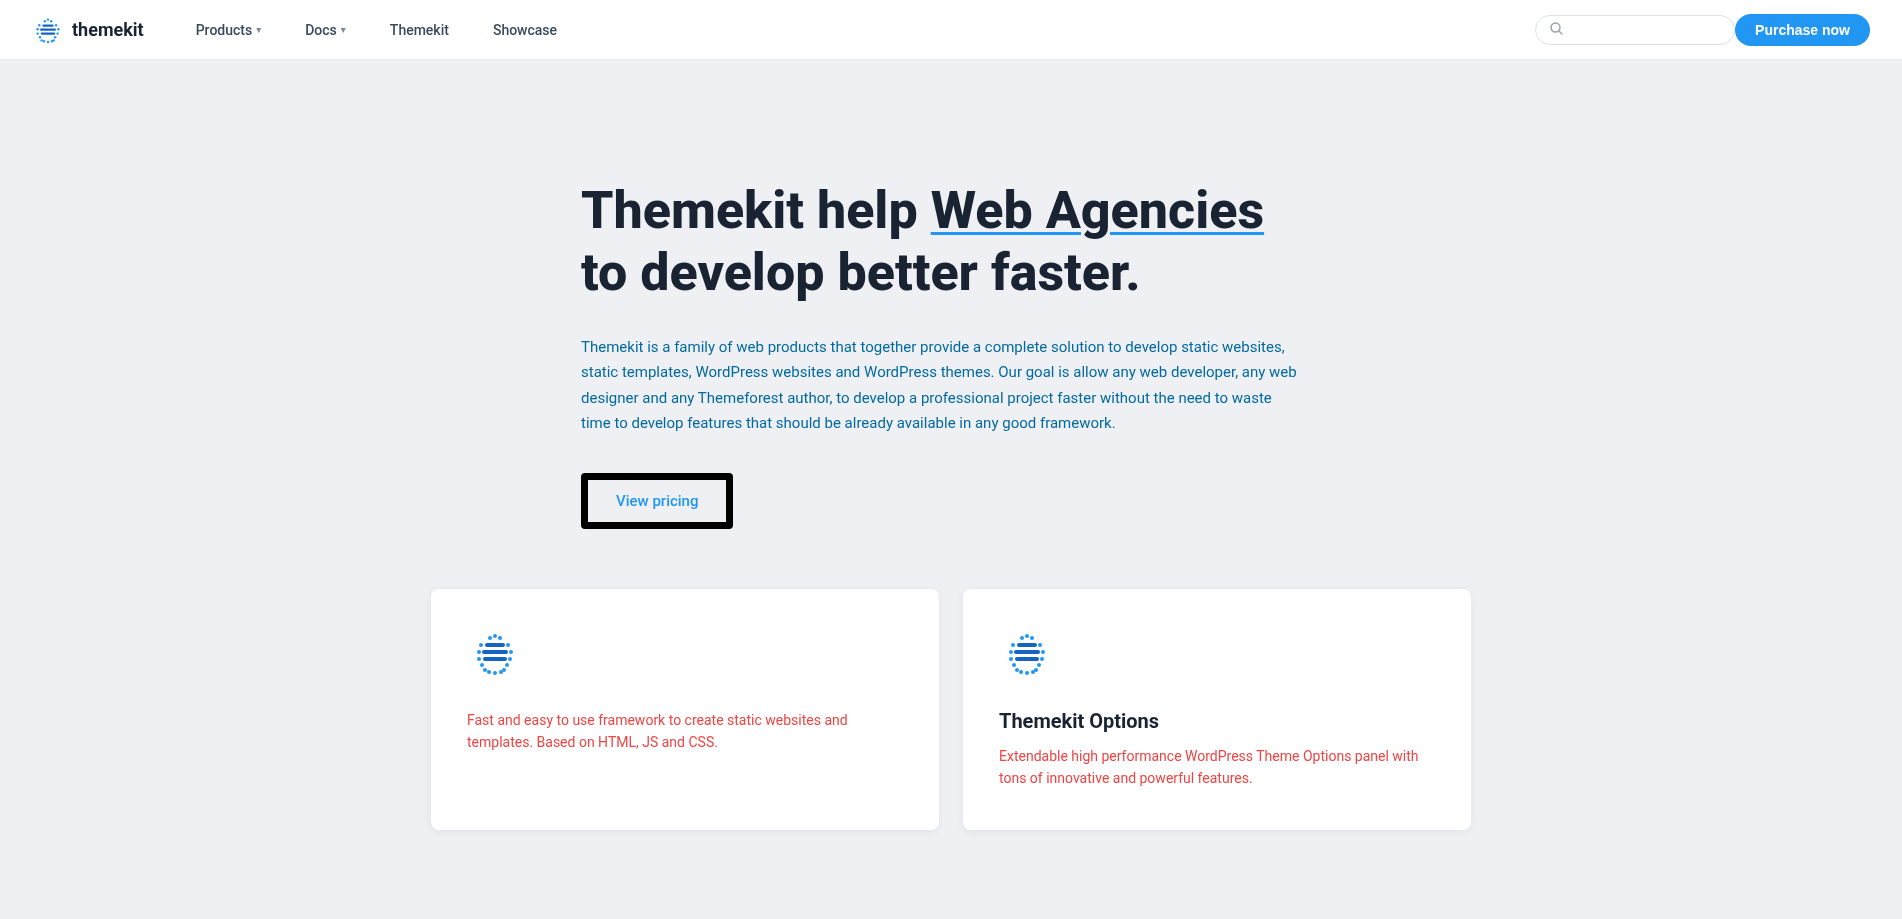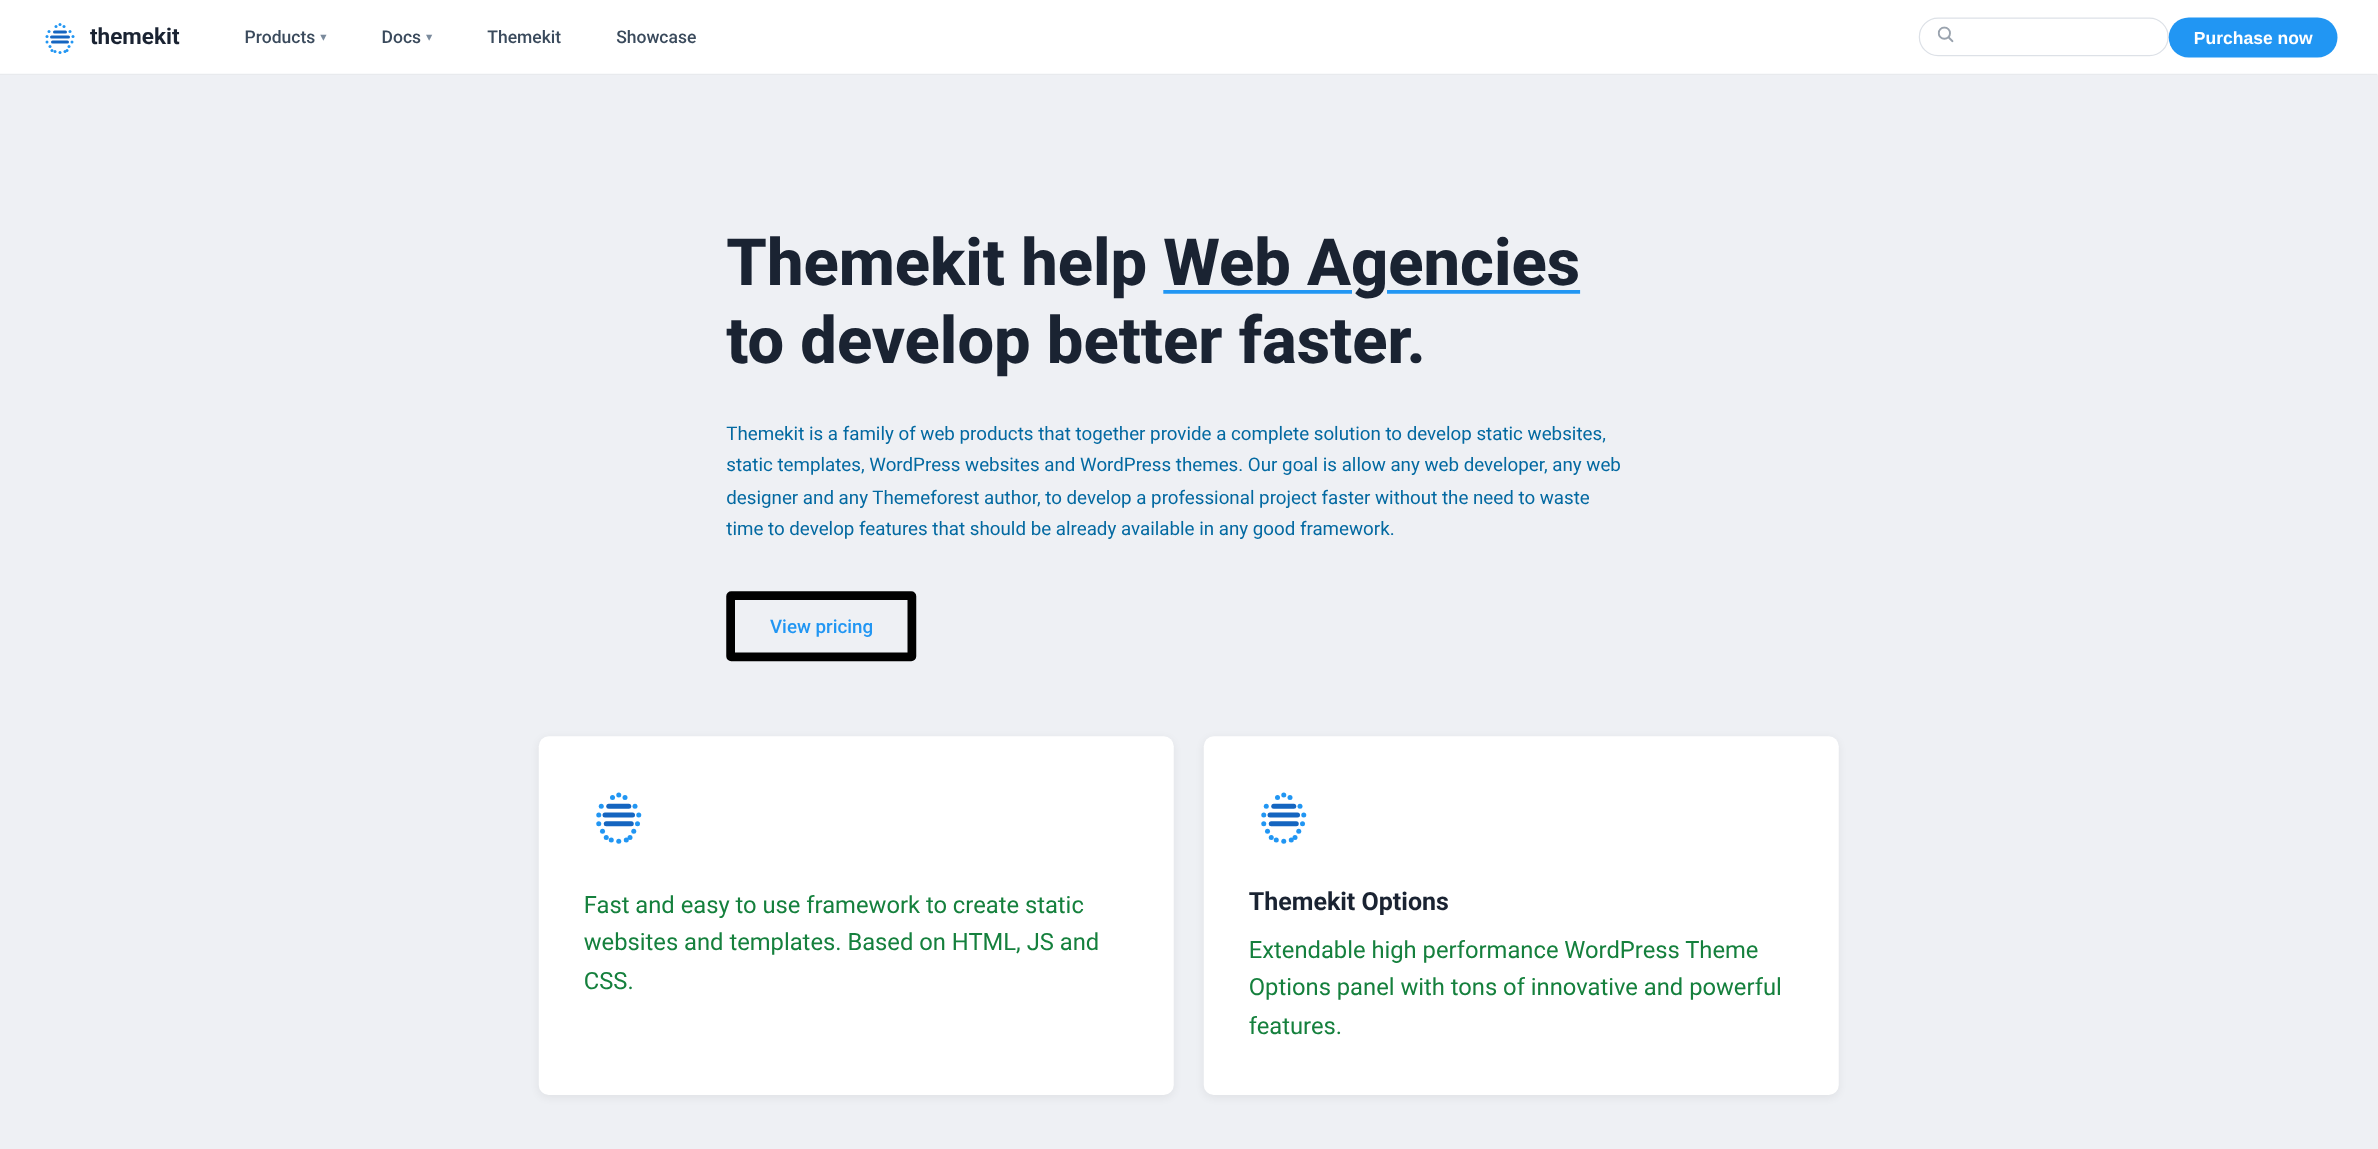--- a/index.html
+++ b/index.html
@@ -161,22 +161,22 @@
       height: 56px;
       margin-bottom: 24px;
     }
     .card-title {
       font-size: 20px;
       font-weight: 700;
       color: #1a2332;
       margin-bottom: 12px;
     }
     .card-desc {
-      font-size: 19px;
-      color: #15803d;
+      font-size: 14px;
+      color: #ef4444;
       line-height: 1.6;
     }
   </style>
 </head>
 <body>
 
 <nav>
   <a class="nav-logo" href="#">
 
     <svg class="nav-logo-icon" viewBox="0 0 40 40" xmlns="http://www.w3.org/2000/svg">

